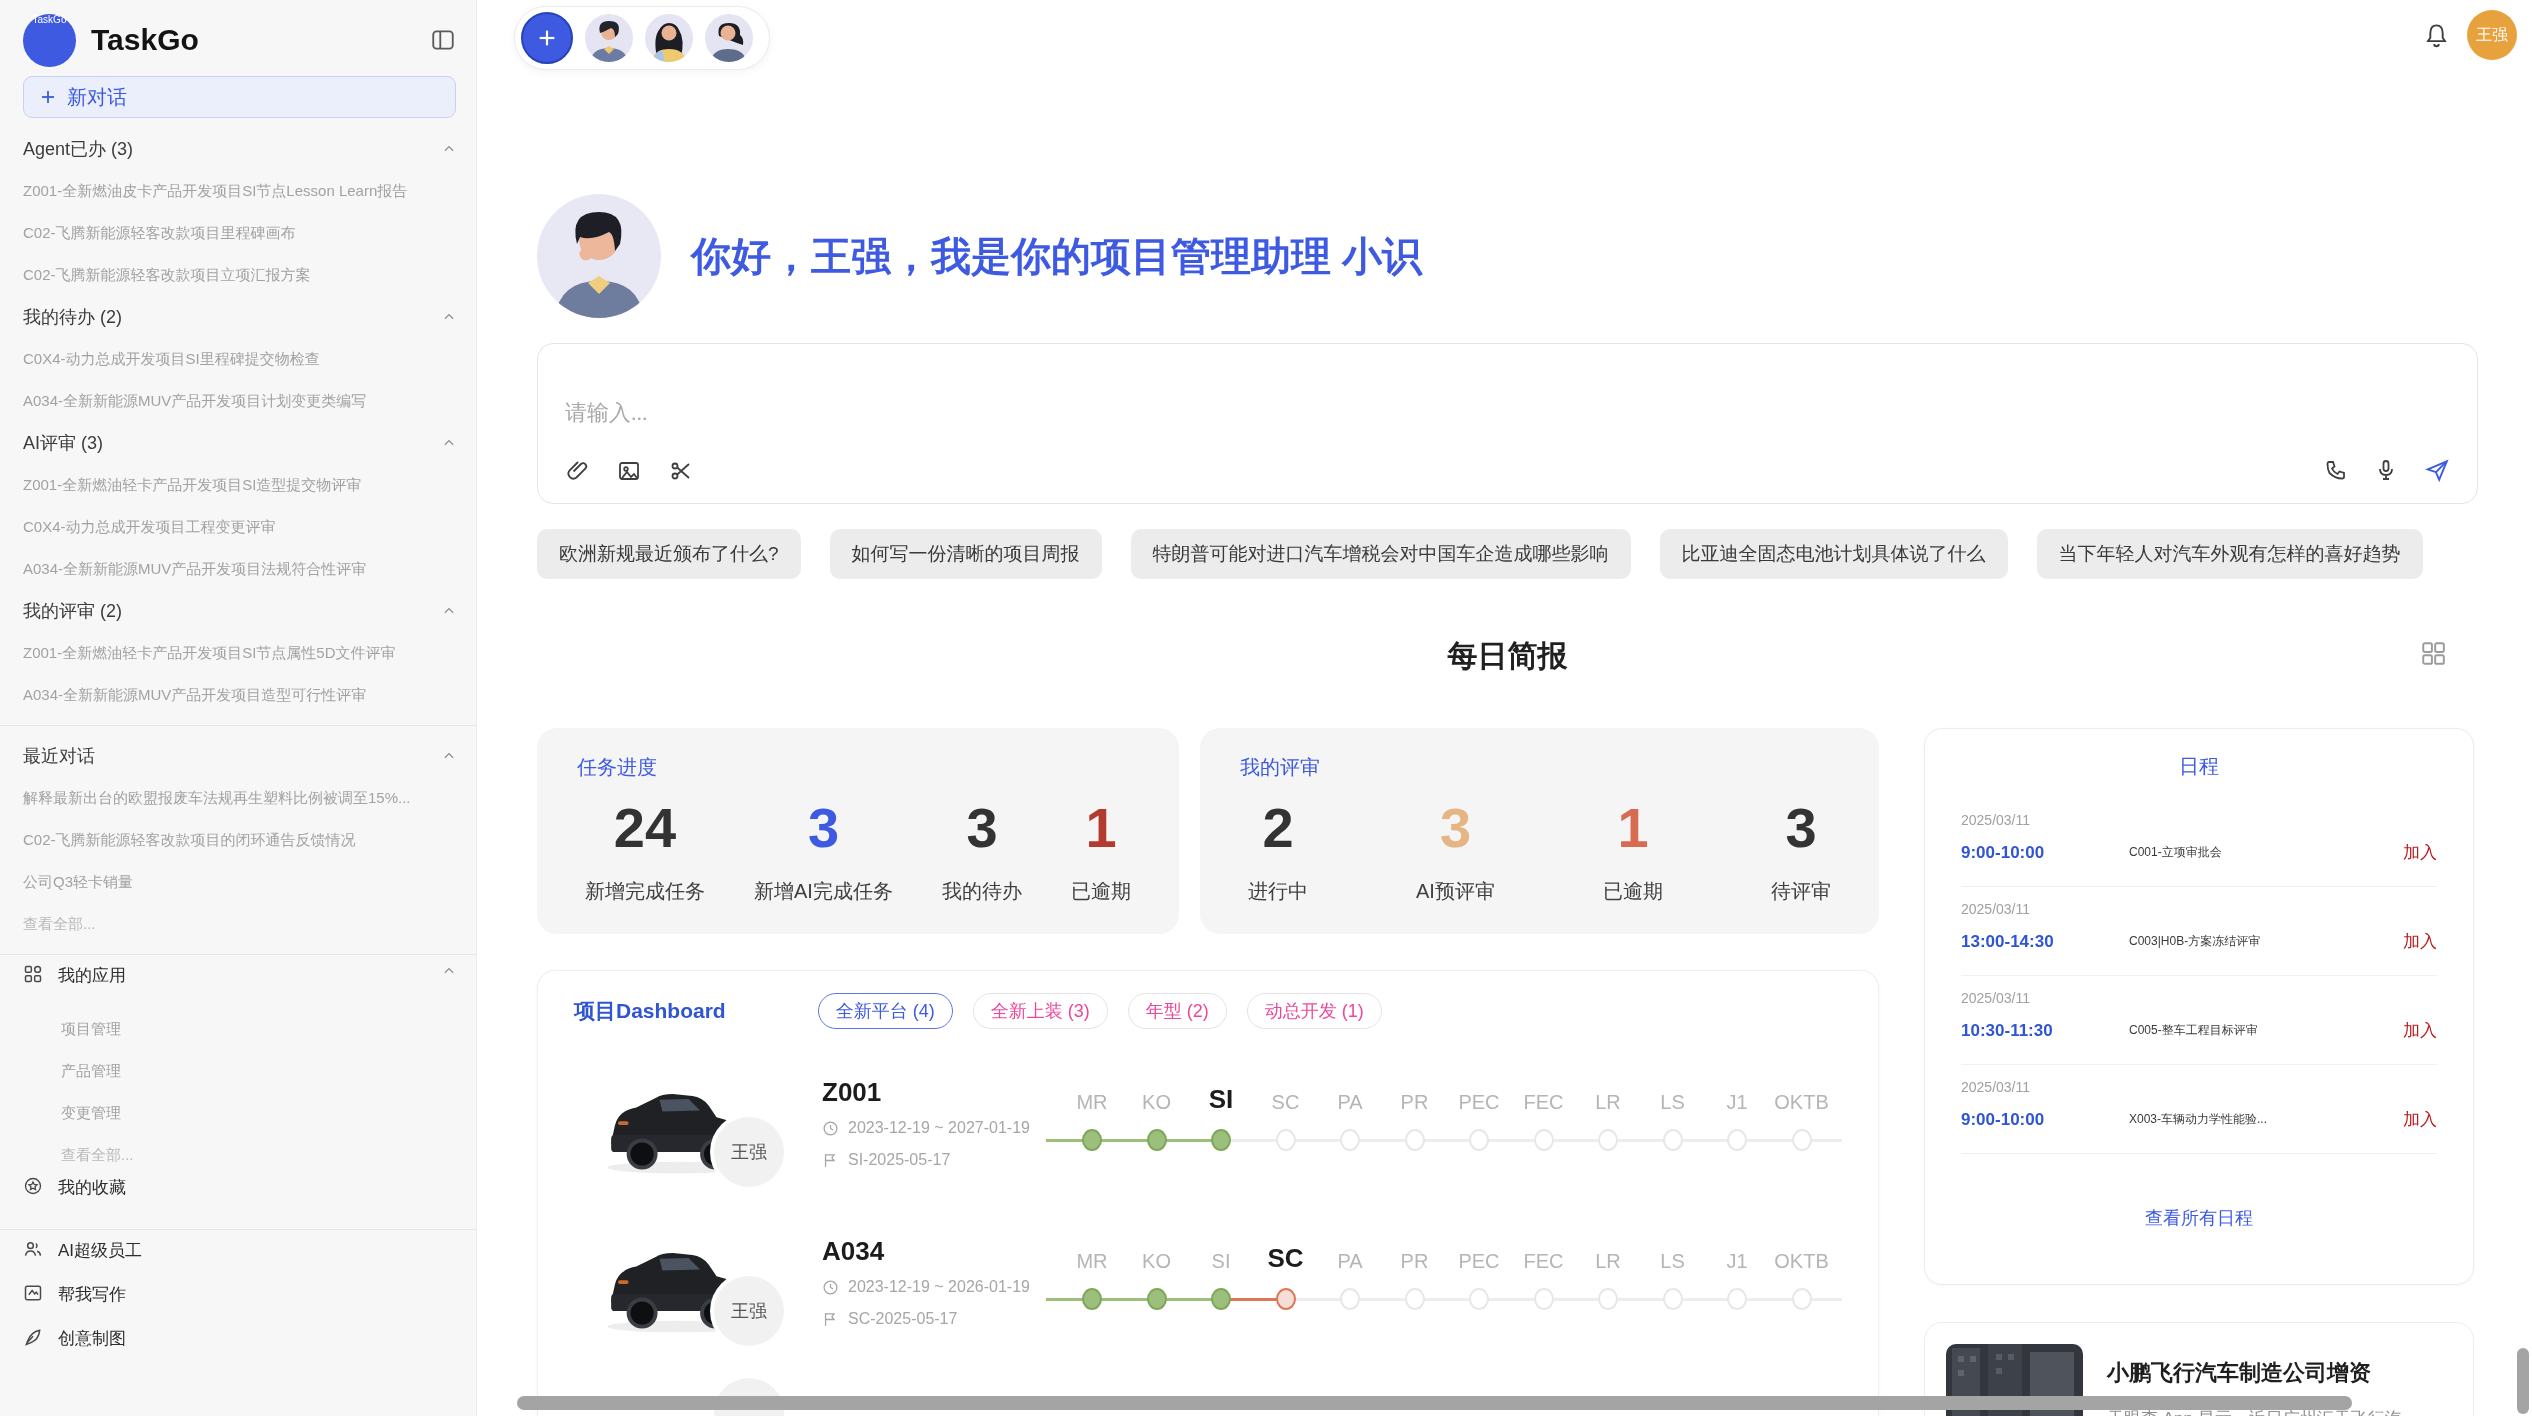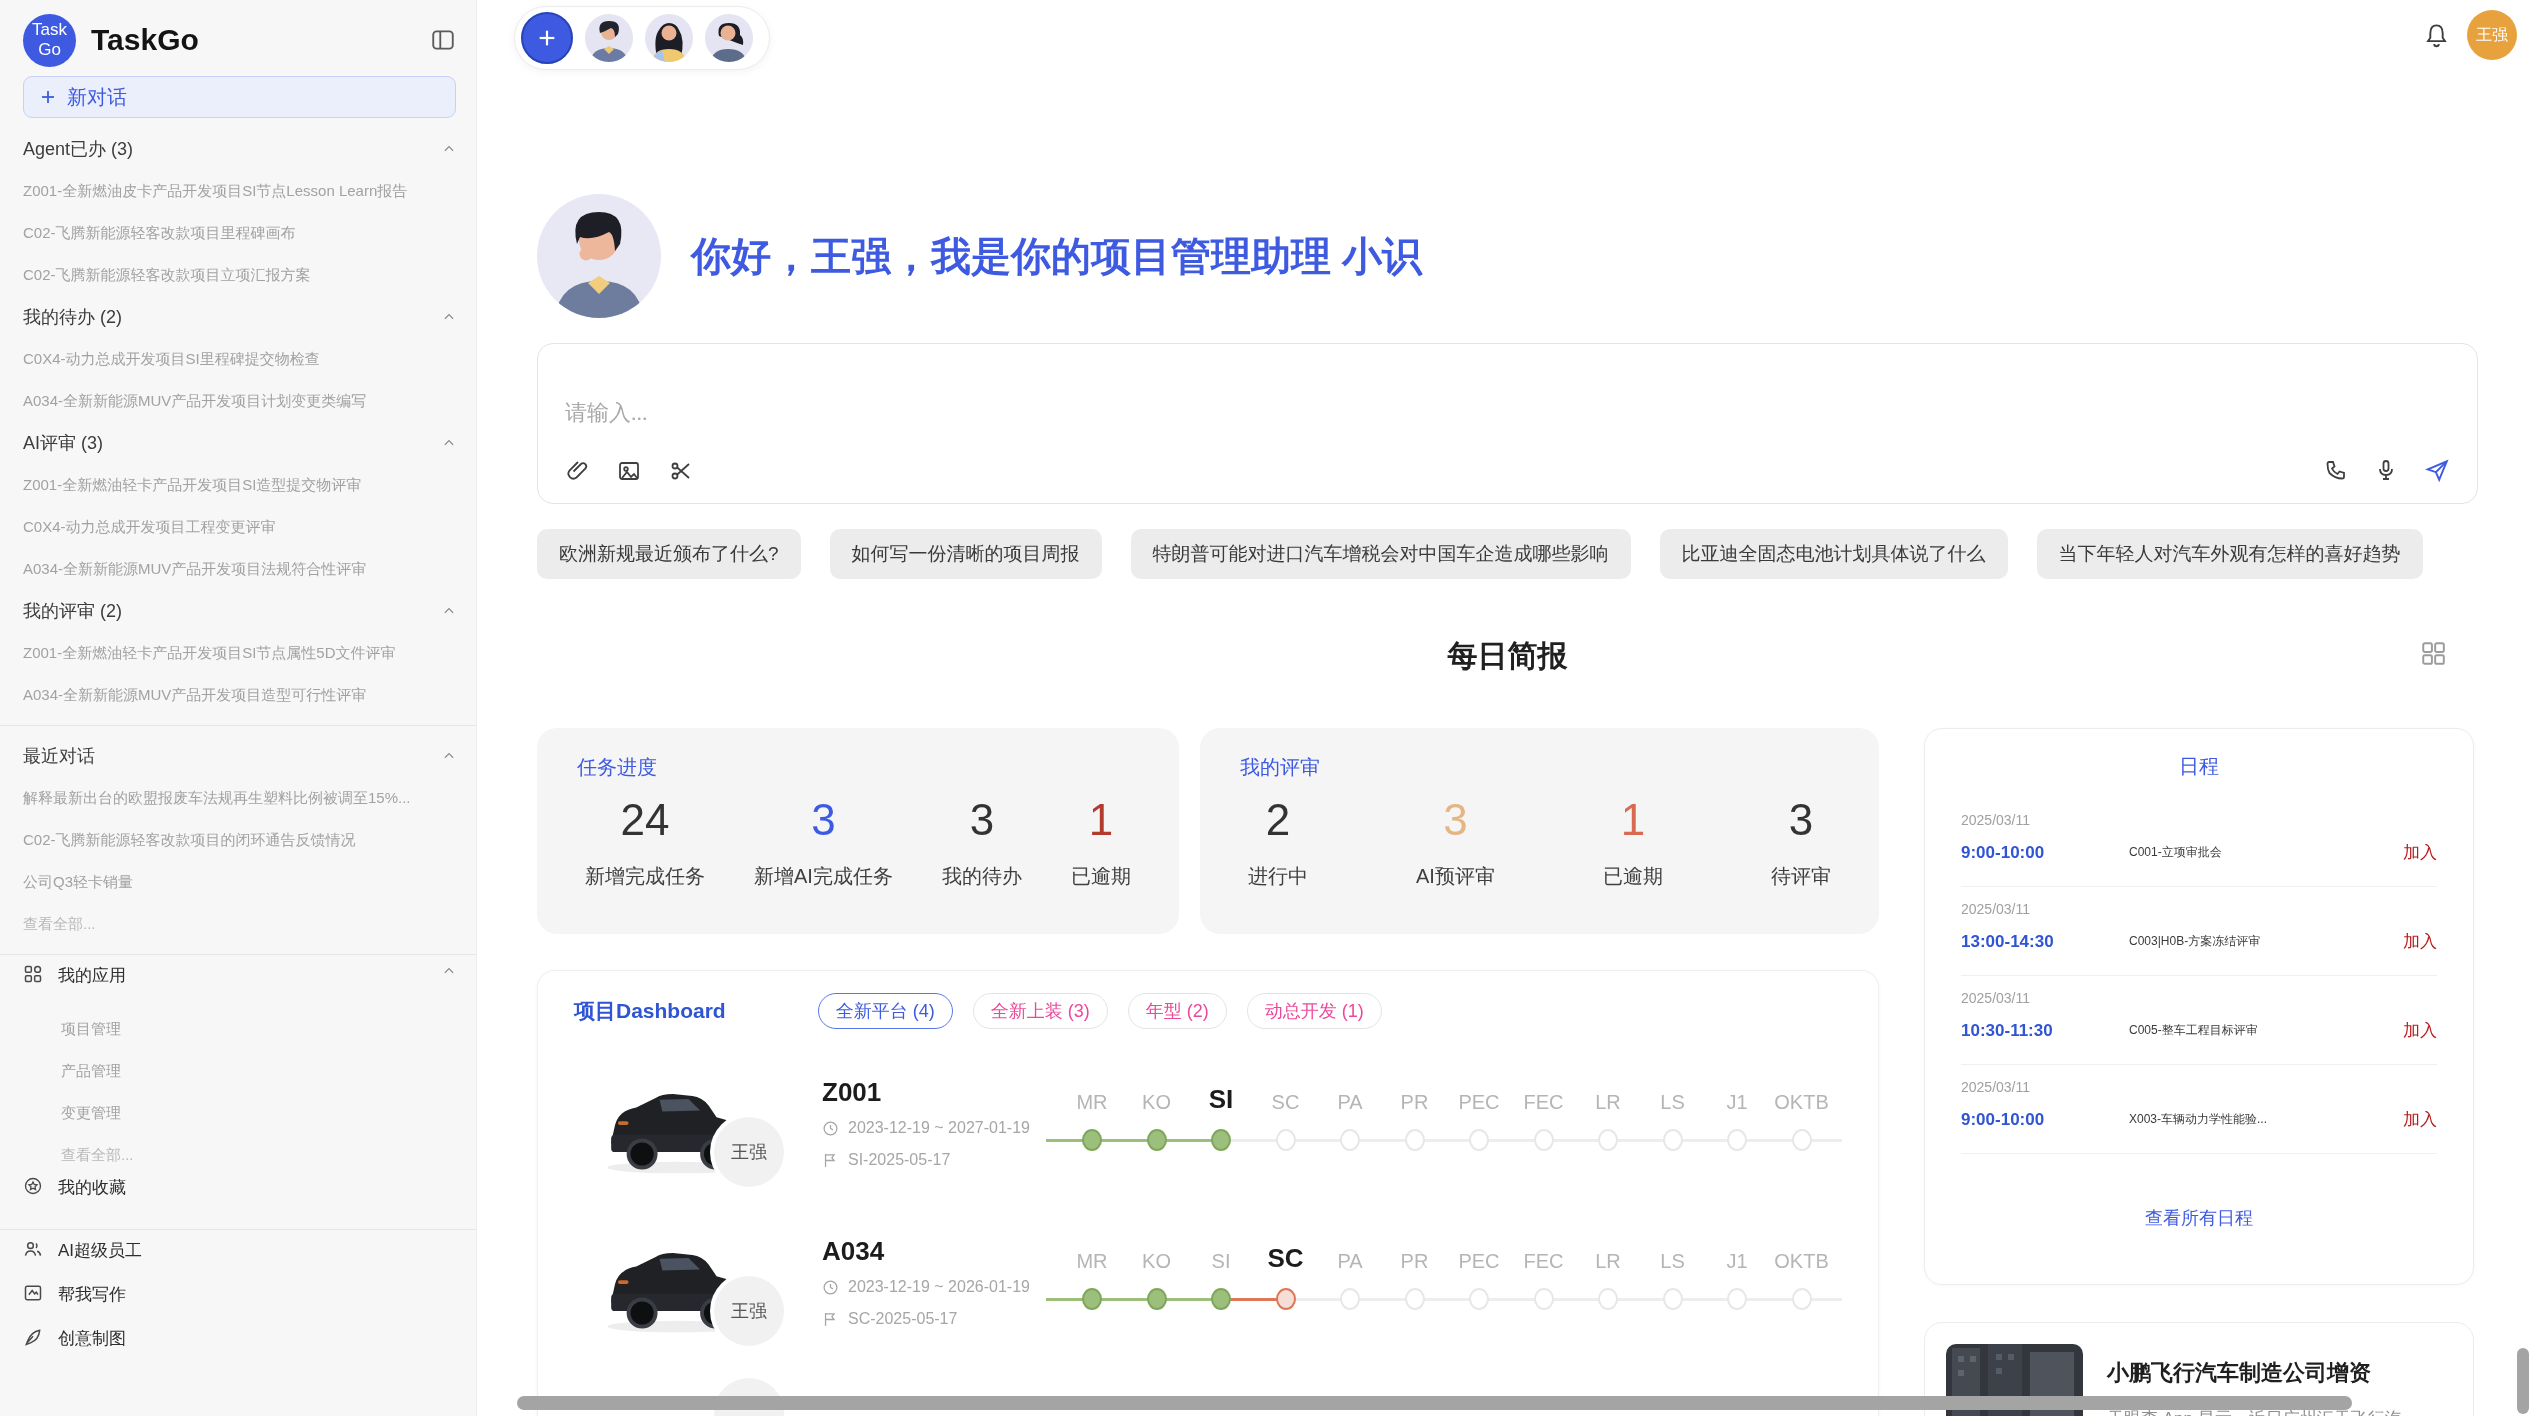--- a/index.html
+++ b/index.html
@@ -2,22 +2,22 @@
 <html><head>
 <meta charset="utf-8">
 <style>
   *{margin:0;padding:0;box-sizing:border-box}
   html,body{width:2532px;height:1416px;overflow:hidden;background:#fff;
     font-family:"Liberation Sans","DejaVu Sans",sans-serif;color:#222}
   svg{display:block}
   
   .sidebar{position:absolute;left:0;top:0;width:477px;height:1416px;background:#f7f7f8;border-right:1px solid #ededed}
   .logo-row{display:flex;align-items:center;padding:12px 20px 0 23px;height:68px}
-  .logo{width:53px;height:53px;border-radius:50%;background:#3D5AE1;color:#fff;display:flex;flex-direction:column;
-    align-items:center;justify-content:center;font-size:17px;line-height:1.15;flex:0 0 auto}
+  .logo{width:53px;height:53px;border-radius:50%;background:#3D5AE1;color:#fff;display:flex;flex-direction:row;
+    align-items:flex-start;justify-content:center;font-size:10px;line-height:1.15;flex:0 0 auto}
   .app-title{font-size:30px;font-weight:bold;color:#141414;margin-left:15px}
   .collapse-btn{margin-left:auto;color:#5a5a5a;cursor:pointer}
   .new-chat{margin:8px 20px 0 23px;height:42px;border-radius:9px;background:#EBEEFB;border:1px solid #C9D0F4;
     color:#3D5AE1;font-size:20px;display:flex;align-items:center;gap:10px;padding:0 15px;cursor:pointer}
   .side-scroll{margin-top:10px}
   .sec-title{height:42px;display:flex;align-items:center;padding:0 20px 0 23px;font-size:18px;color:#3c3c3c}
   .sec-title .chev{margin-left:auto;color:#8a8a8a}
   .s-item{height:42px;line-height:42px;padding:0 8px 0 23px;font-size:15px;color:#a2a2a2;
     white-space:nowrap;overflow:hidden;cursor:pointer}
   .s-item.view-all{color:#b9b9b9}
@@ -53,21 +53,21 @@
     font-size:19px;color:#3a3a3a;white-space:nowrap;cursor:pointer}
   .brief-title{position:absolute;left:60px;top:636px;width:1941px;text-align:center;font-size:30px;font-weight:bold;color:#202020}
   .brief-grid{position:absolute;left:1943px;top:640px;color:#9b9b9b;cursor:pointer}
   
   .stat-card{position:absolute;top:728px;height:206px;background:#f5f5f6;border-radius:20px;padding:26px 40px}
   .stat-card.task{left:60px;width:642px}
   .stat-card.review{left:723px;width:679px}
   .stat-title{font-size:20px;color:#3D5AE1}
   .stat-row{display:flex;justify-content:space-between;margin-top:14px;padding:0 8px}
   .stat{text-align:center}
-  .stat-num{font-size:44px;font-weight:400;color:#333}
+  .stat-num{font-size:56px;font-weight:700;color:#333}
   .stat-label{font-size:20px;color:#3f3f3f;margin-top:18px}
   
   .sched{position:absolute;left:1447px;top:728px;width:550px;height:557px;border:1px solid #ececec;border-radius:18px;
     background:#fff;padding:24px 36px 0;box-shadow:0 1px 4px rgba(0,0,0,.03)}
   .sched-title{text-align:center;font-size:20px;color:#3D5AE1}
   .ev-list{margin-top:18px}
   .event{padding:14px 0 22px;border-bottom:1px solid #f0f0f0}
   .e-date{font-size:14px;color:#a0a0a0}
   .e-row{display:flex;align-items:center;margin-top:13px}
   .e-time{font-size:17px;font-weight:bold;color:#2F54D4;width:168px;flex:0 0 auto}

